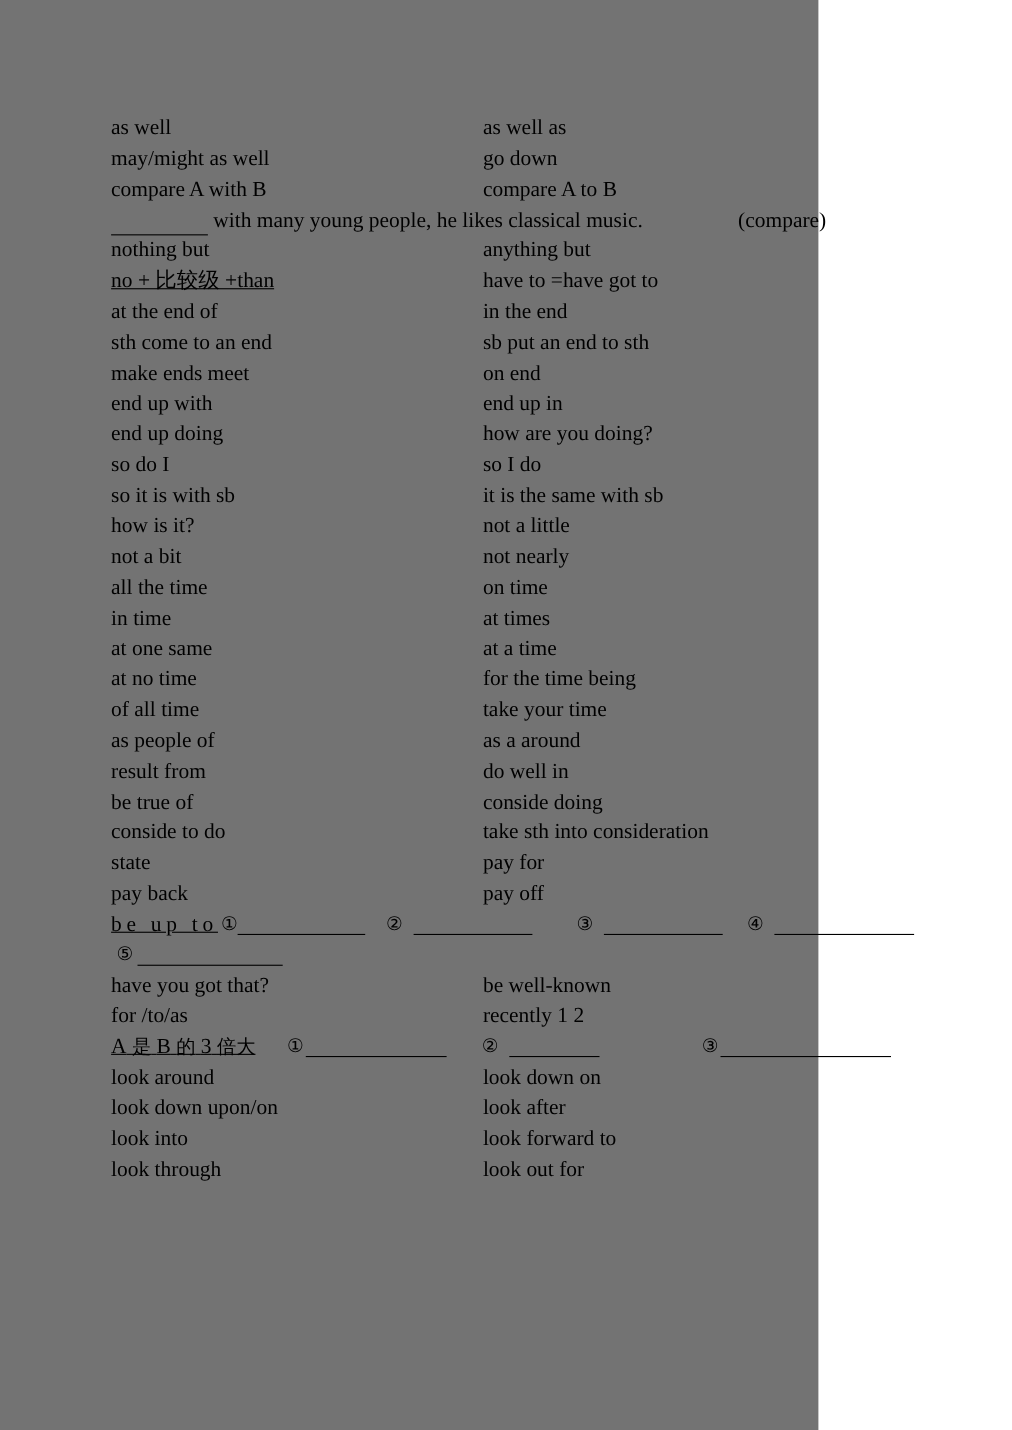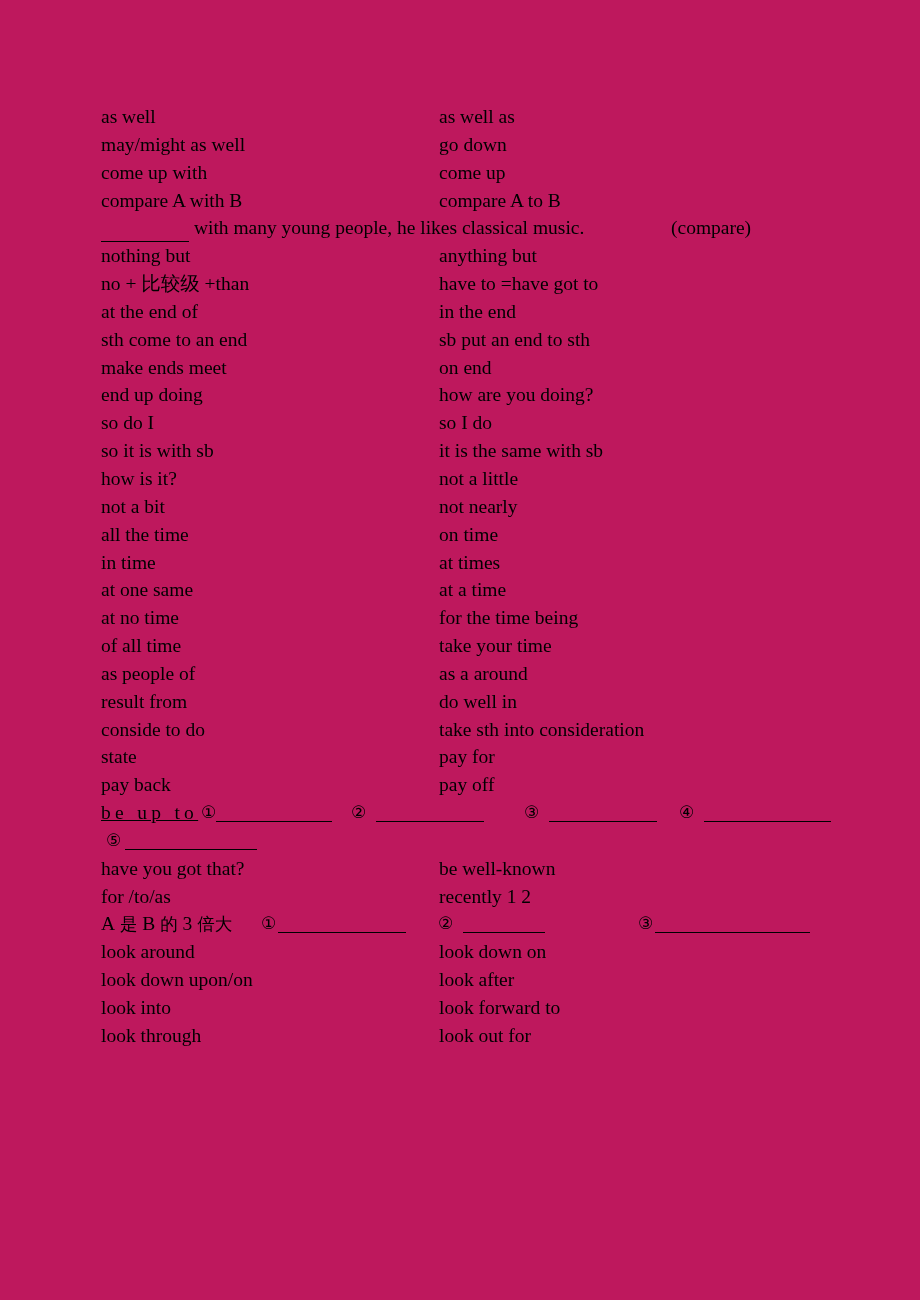--- a/index.html
+++ b/index.html
@@ -9,23 +9,23 @@
   }
   body {
     width: 920px;
     height: 1300px;
     font-family: "Liberation Serif", "DejaVu Serif", serif;
     color: #000000;
     overflow: hidden;
   }
   #page {
     position: relative;
-    width: 920px;
+    width: 744px;
     height: 1300px;
-    background: #be185d;
+    background: #737373;
   }
   #content {
     position: absolute;
     left: 101px;
     top: 103px;
     width: 730px;
   }
   .row {
     position: relative;
     height: 27.85px;
@@ -59,20 +59,21 @@
   .tag-compare {
     position: absolute;
     left: 570px;
     top: 0;
   }
   .spaced {
     letter-spacing: 0.22em;
   }
   .cn-mix {
     font-size: 19.5px;
+    text-decoration: underline;
   }
   .cn-mix .han {
     font-family: "DejaVu Sans", "Liberation Sans", sans-serif;
     font-size: 17.5px;
   }
   .circ {
     font-family: "DejaVu Sans", "Liberation Sans", sans-serif;
     font-size: 17px;
   }
   .item-abs {
@@ -89,24 +90,20 @@
 
     <div class="row">
       <span class="col-left">as well</span>
       <span class="col-right">as well as</span>
     </div>
     <div class="row">
       <span class="col-left">may/might as well</span>
       <span class="col-right">go down</span>
     </div>
     <div class="row">
-      <span class="col-left">come up with</span>
-      <span class="col-right">come up</span>
-    </div>
-    <div class="row">
       <span class="col-left">compare A with B</span>
       <span class="col-right">compare A to B</span>
     </div>
 
     <div class="row">
       <span class="full-line"><span class="blank blank-compare"></span><span> with many young people, he likes classical music.</span></span>
       <span class="tag-compare">(compare)</span>
     </div>
 
     <div class="row">
@@ -123,20 +120,24 @@
     </div>
     <div class="row">
       <span class="col-left">sth come to an end</span>
       <span class="col-right">sb put an end to sth</span>
     </div>
     <div class="row">
       <span class="col-left">make ends meet</span>
       <span class="col-right">on end</span>
     </div>
     <div class="row">
+      <span class="col-left">end up with</span>
+      <span class="col-right">end up in</span>
+    </div>
+    <div class="row">
       <span class="col-left">end up doing</span>
       <span class="col-right">how are you doing?</span>
     </div>
     <div class="row">
       <span class="col-left">so do I</span>
       <span class="col-right">so I do</span>
     </div>
     <div class="row">
       <span class="col-left">so it is with sb</span>
       <span class="col-right">it is the same with sb</span>
@@ -169,20 +170,24 @@
       <span class="col-left">of all time</span>
       <span class="col-right">take your time</span>
     </div>
     <div class="row">
       <span class="col-left">as people of</span>
       <span class="col-right">as a around</span>
     </div>
     <div class="row">
       <span class="col-left">result from</span>
       <span class="col-right">do well in</span>
+    </div>
+    <div class="row">
+      <span class="col-left">be true of</span>
+      <span class="col-right">conside doing</span>
     </div>
     <div class="row">
       <span class="col-left">conside to do</span>
       <span class="col-right">take sth into consideration</span>
     </div>
     <div class="row">
       <span class="col-left">state</span>
       <span class="col-right">pay for</span>
     </div>
     <div class="row">

